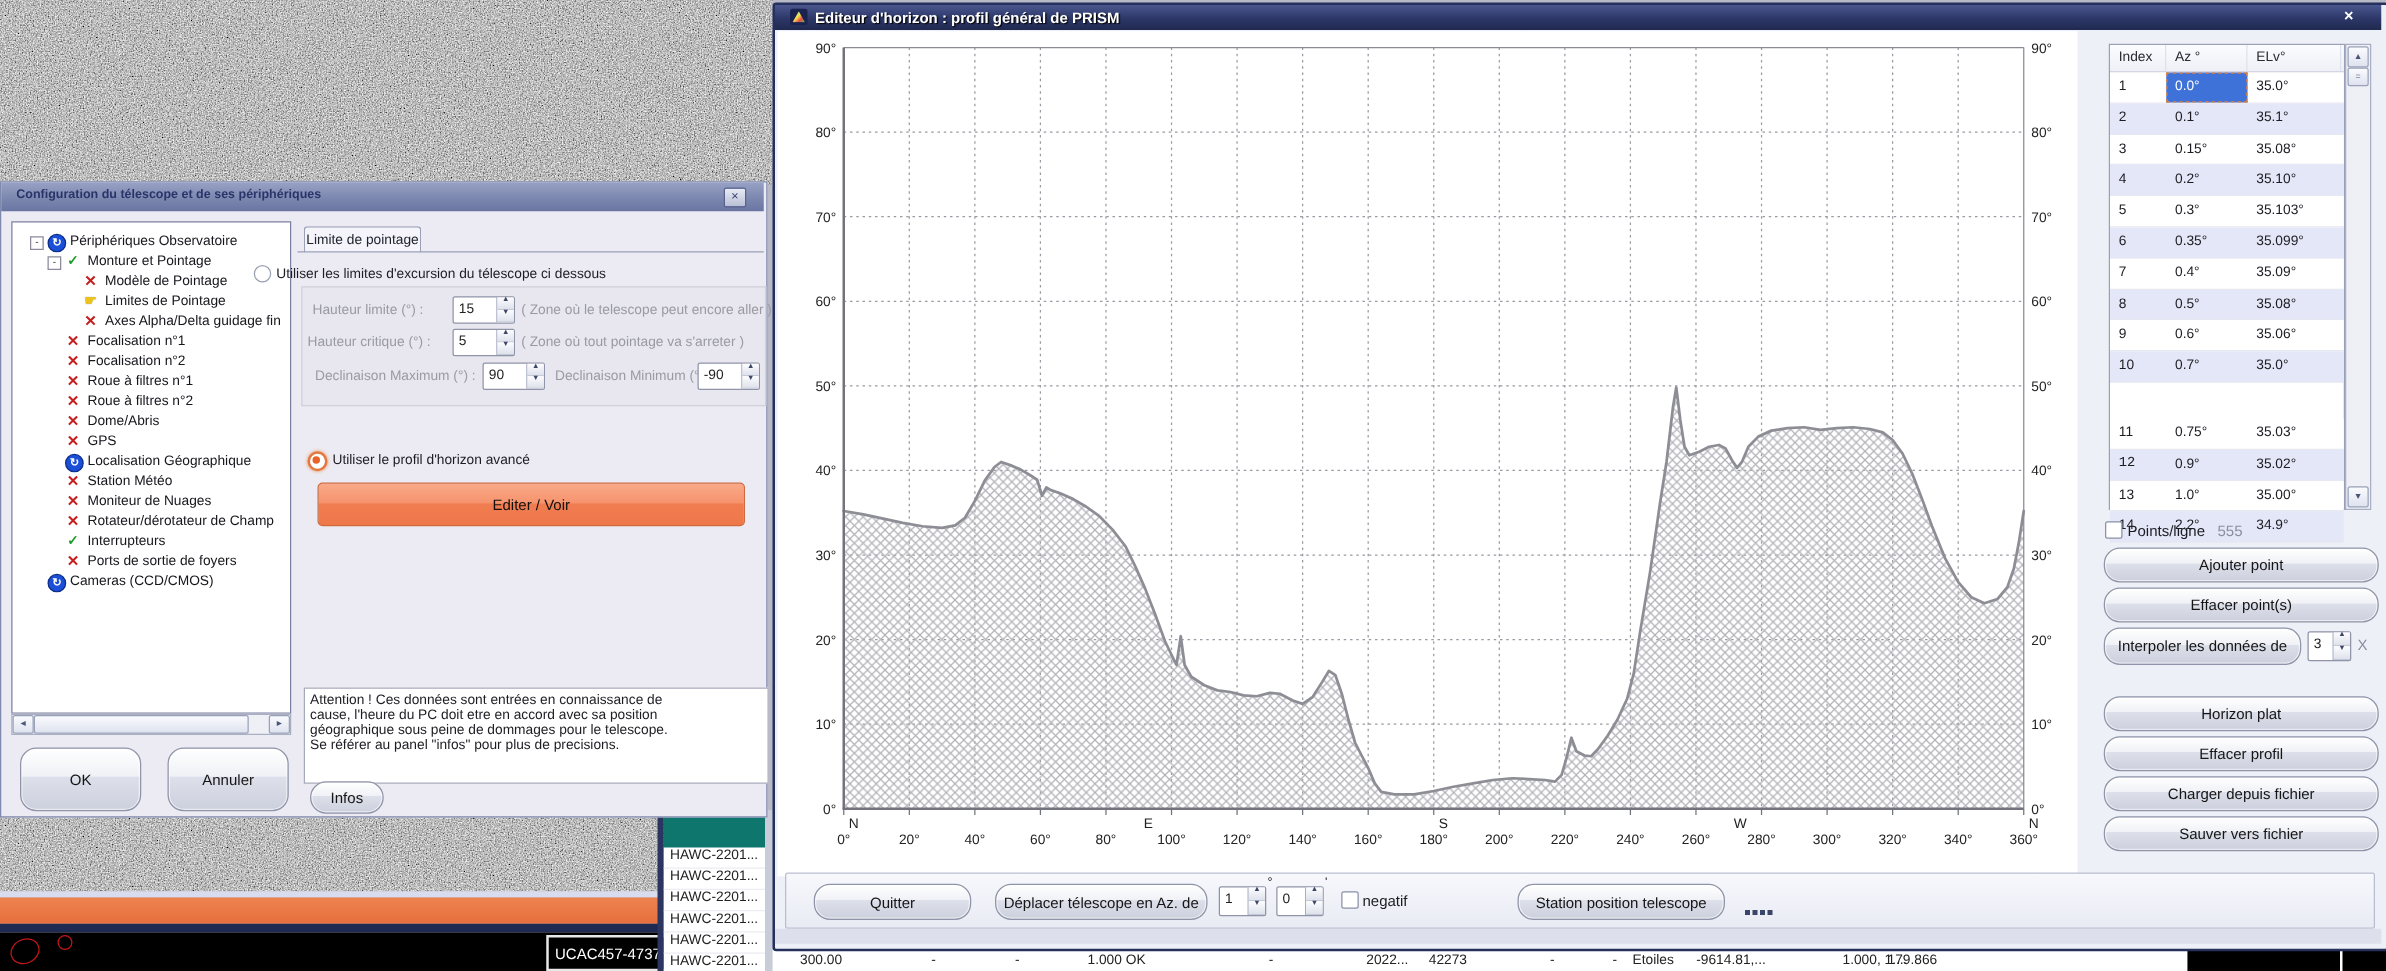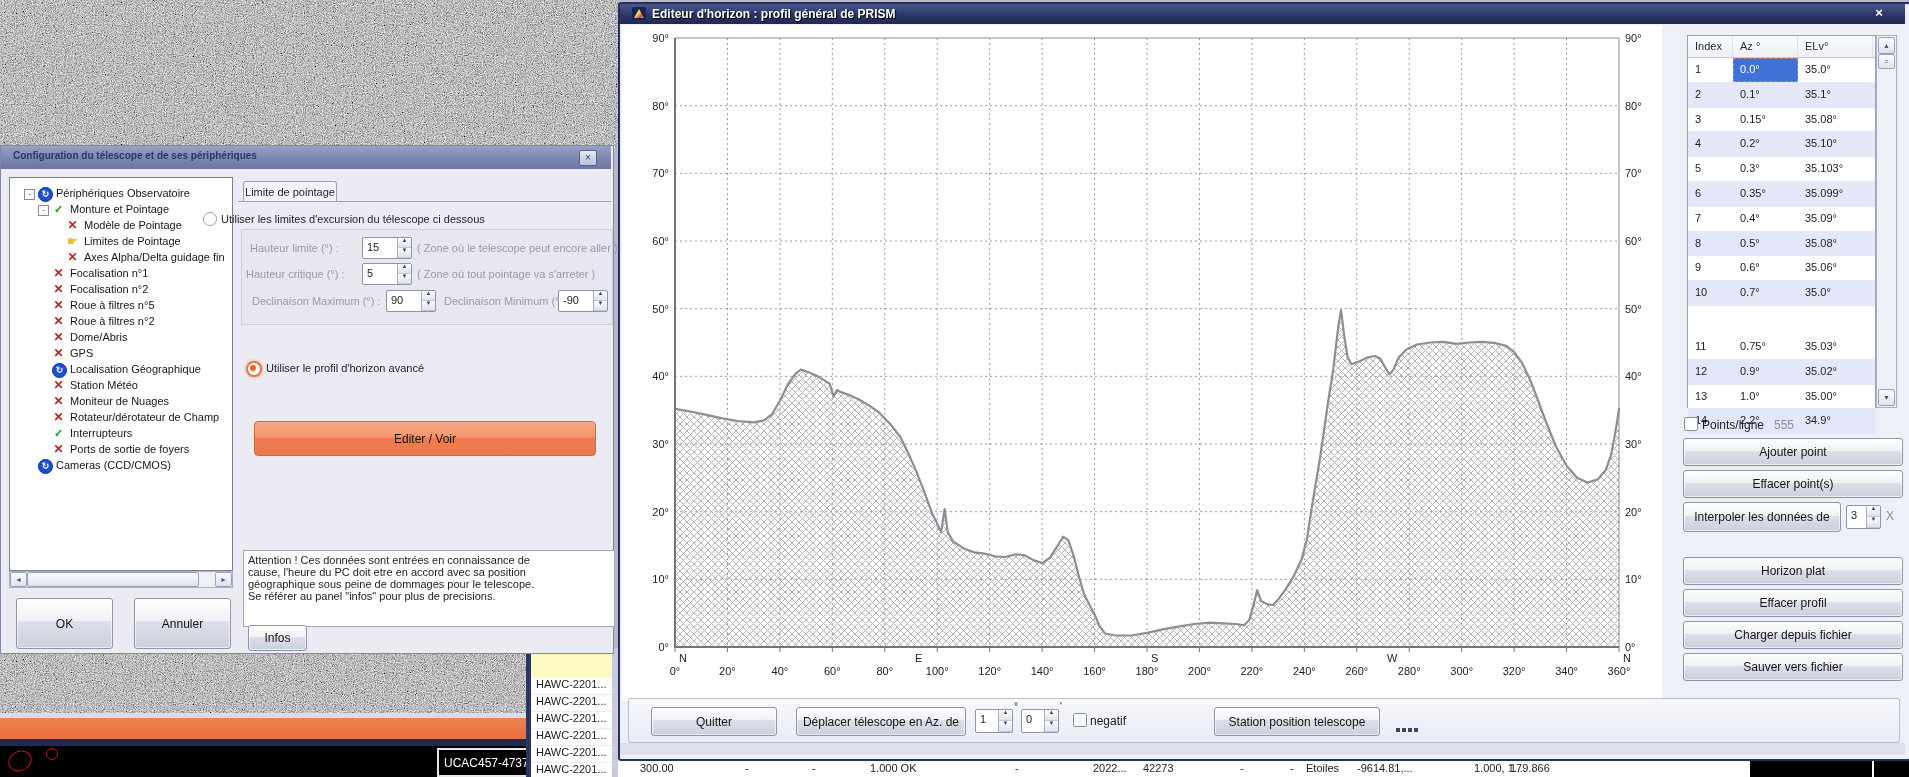--- a/index.html
+++ b/index.html
@@ -1,27 +1,27 @@
 <!DOCTYPE html>
 <html><head>
 <meta charset="utf-8">
 <style>
   html,body{margin:0;padding:0;background:#111;}
   .stage{position:relative;width:1909px;height:777px;overflow:hidden;
          font-family:"Liberation Sans",sans-serif;background:#b7bac6;}
   .abs{position:absolute;}
   .txt{color:#1c1c22;font-size:11px;white-space:nowrap;}
   
-  .w7btn{position:absolute;border:1px solid #8f94a8;border-radius:3px;
+  .w7btn{position:absolute;border:1px solid #8f94a8;border-radius:13px;
     background:linear-gradient(#ffffff,#f0f1f6 45%,#dde0ea 46%,#ccd0dd);
     font-size:12px;color:#151515;display:flex;align-items:center;justify-content:center;
     box-shadow:inset 0 0 0 1px rgba(255,255,255,.6);white-space:nowrap;}
   .orangebtn{position:absolute;border:1px solid #cf6a3e;border-radius:4px;
     background:linear-gradient(#f9a988,#f6946e 45%,#f07c51 50%,#ee7848);
-    font-size:12px;color:#14100e;display:flex;align-items:center;justify-content:center;margin-top:35px;}
+    font-size:12px;color:#14100e;display:flex;align-items:center;justify-content:center;}
   .spin{position:absolute;display:flex;border:1px solid #8f94a8;background:#fff;border-radius:2px;}
   .spin .val{flex:1;font-size:11px;padding:3px 2px 0 4px;color:#222;}
   .spin .btns{width:13px;display:flex;flex-direction:column;border-left:1px solid #aab0c2;}
   .spin .btns div{flex:1;font-size:6px;line-height:5px;text-align:center;color:#3c4668;
     background:linear-gradient(#fdfdff,#dfe2ec);border-bottom:1px solid #c4c9d8;cursor:default;}
   .chk{position:absolute;width:12px;height:12px;background:#fff;border:1px solid #8a90a6;border-radius:2px;}
   .radio{position:absolute;width:12px;height:12px;border-radius:50%;background:#fff;border:1px solid #9aa0b2;}
   .grey{color:#9a9aa4;}
   .treerow{position:absolute;height:16px;width:220px;overflow:hidden;font-size:11px;color:#16161c;}
   .ticon{position:absolute;top:1px;width:13px;height:13px;font-size:11px;line-height:13px;text-align:center;font-weight:bold;}
@@ -63,21 +63,21 @@
   <div class="abs" style="left:0;top:746px;width:530px;height:31px;background:#000">
     <div class="abs" style="left:8px;top:5px;width:22px;height:18px;border:1px solid #c41818;border-radius:50%;transform:rotate(-25deg)"></div>
     <div class="abs" style="left:46px;top:2px;width:10px;height:10px;border:1px solid #c41818;border-radius:50%"></div>
     <div class="abs" style="left:452px;top:7px;width:2px;height:2px;background:#fff"></div>
     <div class="abs" style="left:464px;top:13px;width:2px;height:2px;background:#ddd"></div>
     <div class="abs" style="left:437px;top:2px;width:90px;height:25px;border:2px solid #e8e8e8;background:#000;color:#fff;
          font-size:12px;display:flex;align-items:center;padding-left:5px;overflow:hidden">UCAC457-4737</div>
   </div>
   <div class="abs" style="left:526px;top:648px;width:5px;height:129px;background:#2a3560"></div>
 
-  <div class="abs" style="left:531px;top:648px;width:81px;height:129px;background:#fef9c3">
+  <div class="abs" style="left:531px;top:648px;width:81px;height:129px;background:#0f766e">
     <div id="hawcList" class="abs" style="left:0;top:30px;width:81px;background:#fff">
         <div style="height: 16px; font-size: 11px; color: rgb(34, 34, 34); padding-left: 5px; border-bottom: 1px solid rgb(236, 236, 242); white-space: nowrap; overflow: hidden;">HAWC-2201...</div>
         <div style="height: 16px; font-size: 11px; color: rgb(34, 34, 34); padding-left: 5px; border-bottom: 1px solid rgb(236, 236, 242); white-space: nowrap; overflow: hidden;">HAWC-2201...</div>
         <div style="height: 16px; font-size: 11px; color: rgb(34, 34, 34); padding-left: 5px; border-bottom: 1px solid rgb(236, 236, 242); white-space: nowrap; overflow: hidden;">HAWC-2201...</div>
         <div style="height: 16px; font-size: 11px; color: rgb(34, 34, 34); padding-left: 5px; border-bottom: 1px solid rgb(236, 236, 242); white-space: nowrap; overflow: hidden;">HAWC-2201...</div>
         <div style="height: 16px; font-size: 11px; color: rgb(34, 34, 34); padding-left: 5px; border-bottom: 1px solid rgb(236, 236, 242); white-space: nowrap; overflow: hidden;">HAWC-2201...</div>
         <div style="height: 16px; font-size: 11px; color: rgb(34, 34, 34); padding-left: 5px; border-bottom: 1px solid rgb(236, 236, 242); white-space: nowrap; overflow: hidden;">HAWC-2201...</div>
       </div>
   </div>
   <div class="abs" style="left:612px;top:648px;width:6px;height:129px;background:#c8ccd8"></div>
@@ -138,21 +138,21 @@
           <div class="treerow" style="top: 80px;">
             <span class="ticon cross" style="left: 42px;">✕</span>
             <span style="position: absolute; left: 60px; top: 1px;">Focalisation n°1</span>
           </div>
           <div class="treerow" style="top: 96px;">
             <span class="ticon cross" style="left: 42px;">✕</span>
             <span style="position: absolute; left: 60px; top: 1px;">Focalisation n°2</span>
           </div>
           <div class="treerow" style="top: 112px;">
             <span class="ticon cross" style="left: 42px;">✕</span>
-            <span style="position: absolute; left: 60px; top: 1px;">Roue à filtres n°5</span>
+            <span style="position: absolute; left: 60px; top: 1px;">Roue à filtres n°1</span>
           </div>
           <div class="treerow" style="top: 128px;">
             <span class="ticon cross" style="left: 42px;">✕</span>
             <span style="position: absolute; left: 60px; top: 1px;">Roue à filtres n°2</span>
           </div>
           <div class="treerow" style="top: 144px;">
             <span class="ticon cross" style="left: 42px;">✕</span>
             <span style="position: absolute; left: 60px; top: 1px;">Dome/Abris</span>
           </div>
           <div class="treerow" style="top: 160px;">
@@ -438,21 +438,21 @@
             <div style="width: 45px; box-sizing: border-box; font-size: 11px; color: rgb(28, 28, 34); padding: 5px 0px 0px 7px; white-space: nowrap;">10</div>
             <div style="width: 65px; box-sizing: border-box; font-size: 11px; color: rgb(28, 28, 34); padding: 5px 0px 0px 7px; white-space: nowrap;">0.7°</div>
             <div style="width: 75px; box-sizing: border-box; font-size: 11px; color: rgb(28, 28, 34); padding: 5px 0px 0px 7px; white-space: nowrap;">35.0°</div>
           </div>
           <div style="display: flex; height: 24.8px; box-sizing: border-box; border-bottom: 1px solid rgb(230, 232, 242); background: rgb(255, 255, 255); margin-top: 29px;">
             <div style="width: 45px; box-sizing: border-box; font-size: 11px; color: rgb(28, 28, 34); padding: 5px 0px 0px 7px; white-space: nowrap;">11</div>
             <div style="width: 65px; box-sizing: border-box; font-size: 11px; color: rgb(28, 28, 34); padding: 5px 0px 0px 7px; white-space: nowrap;">0.75°</div>
             <div style="width: 75px; box-sizing: border-box; font-size: 11px; color: rgb(28, 28, 34); padding: 5px 0px 0px 7px; white-space: nowrap;">35.03°</div>
           </div>
           <div style="display: flex; height: 24.8px; box-sizing: border-box; border-bottom: 1px solid rgb(230, 232, 242); background: rgb(228, 231, 247);">
-            <div style="width: 45px; box-sizing: border-box; font-size: 11px; color: rgb(28, 28, 34); padding: 5px 0px 16px 7px; white-space: nowrap;">12</div>
+            <div style="width: 45px; box-sizing: border-box; font-size: 11px; color: rgb(28, 28, 34); padding: 5px 0px 16px 7px; white-space: nowrap; font-family: Liberation Mono, monospace;">12</div>
             <div style="width: 65px; box-sizing: border-box; font-size: 11px; color: rgb(28, 28, 34); padding: 5px 0px 0px 7px; white-space: nowrap;">0.9°</div>
             <div style="width: 75px; box-sizing: border-box; font-size: 11px; color: rgb(28, 28, 34); padding: 5px 0px 0px 7px; white-space: nowrap;">35.02°</div>
           </div>
           <div style="display: flex; height: 24.8px; box-sizing: border-box; border-bottom: 1px solid rgb(230, 232, 242); background: rgb(255, 255, 255);">
             <div style="width: 45px; box-sizing: border-box; font-size: 11px; color: rgb(28, 28, 34); padding: 5px 0px 0px 7px; white-space: nowrap;">13</div>
             <div style="width: 65px; box-sizing: border-box; font-size: 11px; color: rgb(28, 28, 34); padding: 5px 0px 0px 7px; white-space: nowrap;">1.0°</div>
             <div style="width: 75px; box-sizing: border-box; font-size: 11px; color: rgb(28, 28, 34); padding: 5px 0px 0px 7px; white-space: nowrap;">35.00°</div>
           </div>
           <div style="display: flex; height: 24.8px; box-sizing: border-box; border-bottom: 1px solid rgb(230, 232, 242); background: rgb(228, 231, 247);">
             <div style="width: 45px; box-sizing: border-box; font-size: 11px; color: rgb(28, 28, 34); padding: 5px 0px 0px 7px; white-space: nowrap;">14</div>

